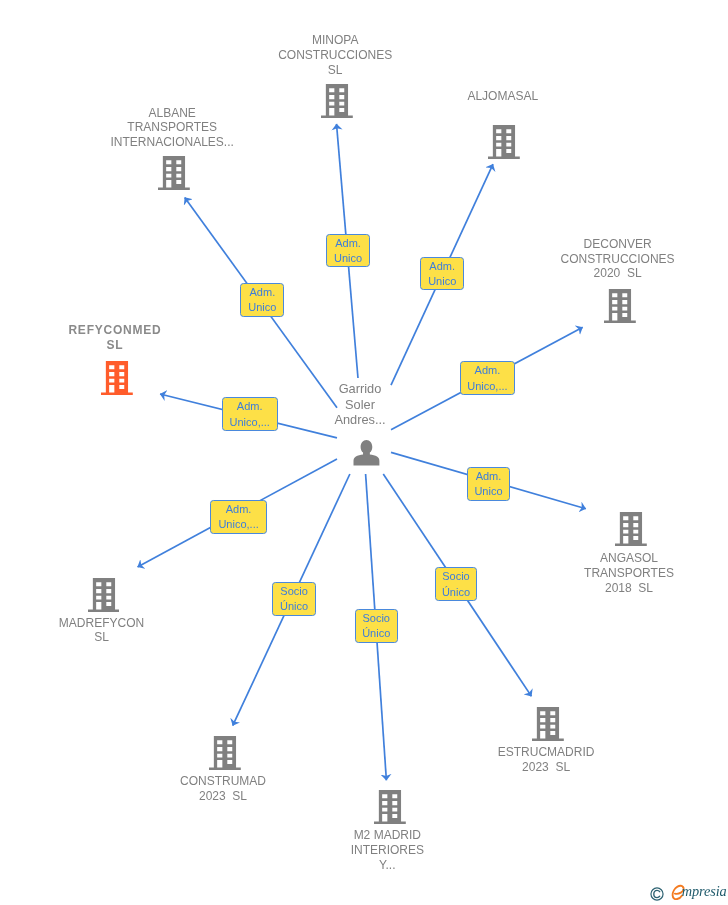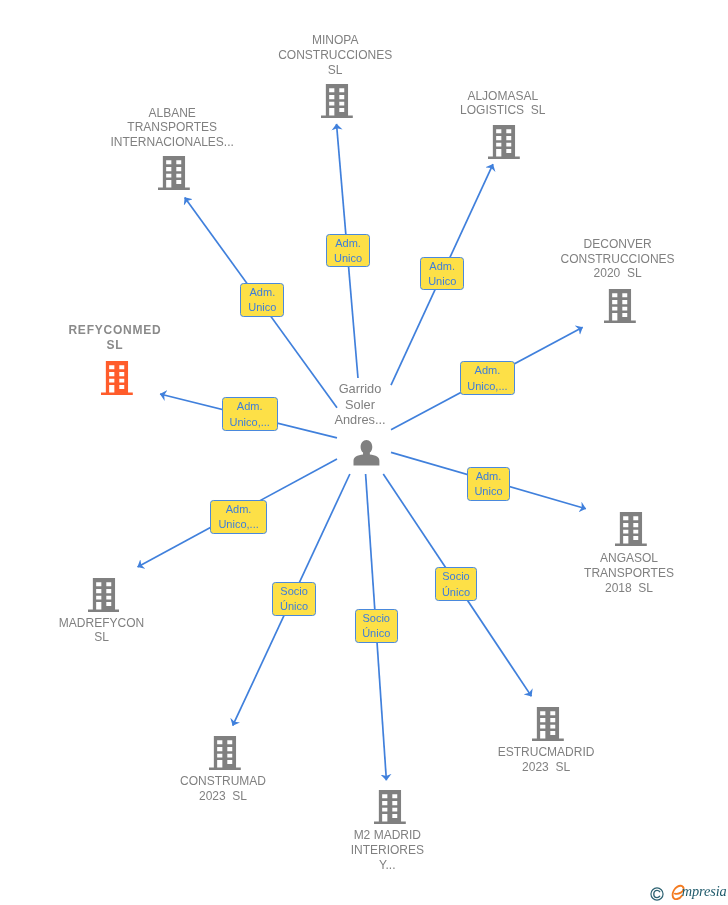--- a/index.html
+++ b/index.html
@@ -58,21 +58,21 @@
       <div class="node">
         <div class="node-icon" style="left: 158.3px; top: 155.9px;"><svg width="31.8" height="34" viewBox="0 0 31.8 34">
             <path fill="#808080" fill-rule="evenodd" d="M4.85 0 H27.05 V31.45 H31.8 V34.0 H0 V31.45 H4.85 Z M18.3 4.2 h4.95 v4.05 h-4.95 Z M18.3 11.05 h4.95 v4.1 h-4.95 Z M18.3 17.85 h4.95 v3.7 h-4.95 Z M18.3 23.9 h4.95 v4.2 h-4.95 Z M8.15 4.2 h5.2 v4.05 h-5.2 Z M8.15 11.05 h5.2 v4.1 h-5.2 Z M8.15 17.85 h5.2 v3.7 h-5.2 Z M8.15 23.9 h5.2 v7.55 h-5.2 Z"></path>
           </svg></div>
         <div class="node-label" style="left: -27.8px; width: 400px; top: 105.54px;"><div>ALBANE</div><div>TRANSPORTES</div><div>INTERNACIONALES...</div></div>
       </div>
       <div class="node">
         <div class="node-icon" style="left: 488px; top: 124.5px;"><svg width="31.8" height="34" viewBox="0 0 31.8 34">
             <path fill="#808080" fill-rule="evenodd" d="M4.85 0 H27.05 V31.45 H31.8 V34.0 H0 V31.45 H4.85 Z M18.3 4.2 h4.95 v4.05 h-4.95 Z M18.3 11.05 h4.95 v4.1 h-4.95 Z M18.3 17.85 h4.95 v3.7 h-4.95 Z M18.3 23.9 h4.95 v4.2 h-4.95 Z M8.15 4.2 h5.2 v4.05 h-5.2 Z M8.15 11.05 h5.2 v4.1 h-5.2 Z M8.15 17.85 h5.2 v3.7 h-5.2 Z M8.15 23.9 h5.2 v7.55 h-5.2 Z"></path>
           </svg></div>
-        <div class="node-label" style="left: 302.8px; width: 400px; top: 88.65px;"><div>ALJOMASAL</div><div>LOGISTICS  SL</div></div>
+        <div class="node-label" style="left: 302.8px; width: 400px; top: 88.65px;"><div>ALJOMASAL</div></div>
       </div>
       <div class="node">
         <div class="node-icon" style="left: 604px; top: 289.3px;"><svg width="31.8" height="34" viewBox="0 0 31.8 34">
             <path fill="#808080" fill-rule="evenodd" d="M4.85 0 H27.05 V31.45 H31.8 V34.0 H0 V31.45 H4.85 Z M18.3 4.2 h4.95 v4.05 h-4.95 Z M18.3 11.05 h4.95 v4.1 h-4.95 Z M18.3 17.85 h4.95 v3.7 h-4.95 Z M18.3 23.9 h4.95 v4.2 h-4.95 Z M8.15 4.2 h5.2 v4.05 h-5.2 Z M8.15 11.05 h5.2 v4.1 h-5.2 Z M8.15 17.85 h5.2 v3.7 h-5.2 Z M8.15 23.9 h5.2 v7.55 h-5.2 Z"></path>
           </svg></div>
         <div class="node-label" style="left: 417.6px; width: 400px; top: 236.73px;"><div>DECONVER</div><div>CONSTRUCCIONES</div><div>2020  SL</div></div>
       </div>
       <div class="node">
         <div class="node-icon" style="left: 101.3px; top: 360.6px;"><svg width="31.8" height="34" viewBox="0 0 31.8 34">
             <path fill="#ff5c2b" fill-rule="evenodd" d="M4.85 0 H27.05 V31.45 H31.8 V34.0 H0 V31.45 H4.85 Z M18.3 4.2 h4.95 v4.05 h-4.95 Z M18.3 11.05 h4.95 v4.1 h-4.95 Z M18.3 17.85 h4.95 v3.7 h-4.95 Z M18.3 23.9 h4.95 v4.2 h-4.95 Z M8.15 4.2 h5.2 v4.05 h-5.2 Z M8.15 11.05 h5.2 v4.1 h-5.2 Z M8.15 17.85 h5.2 v3.7 h-5.2 Z M8.15 23.9 h5.2 v7.55 h-5.2 Z"></path>

